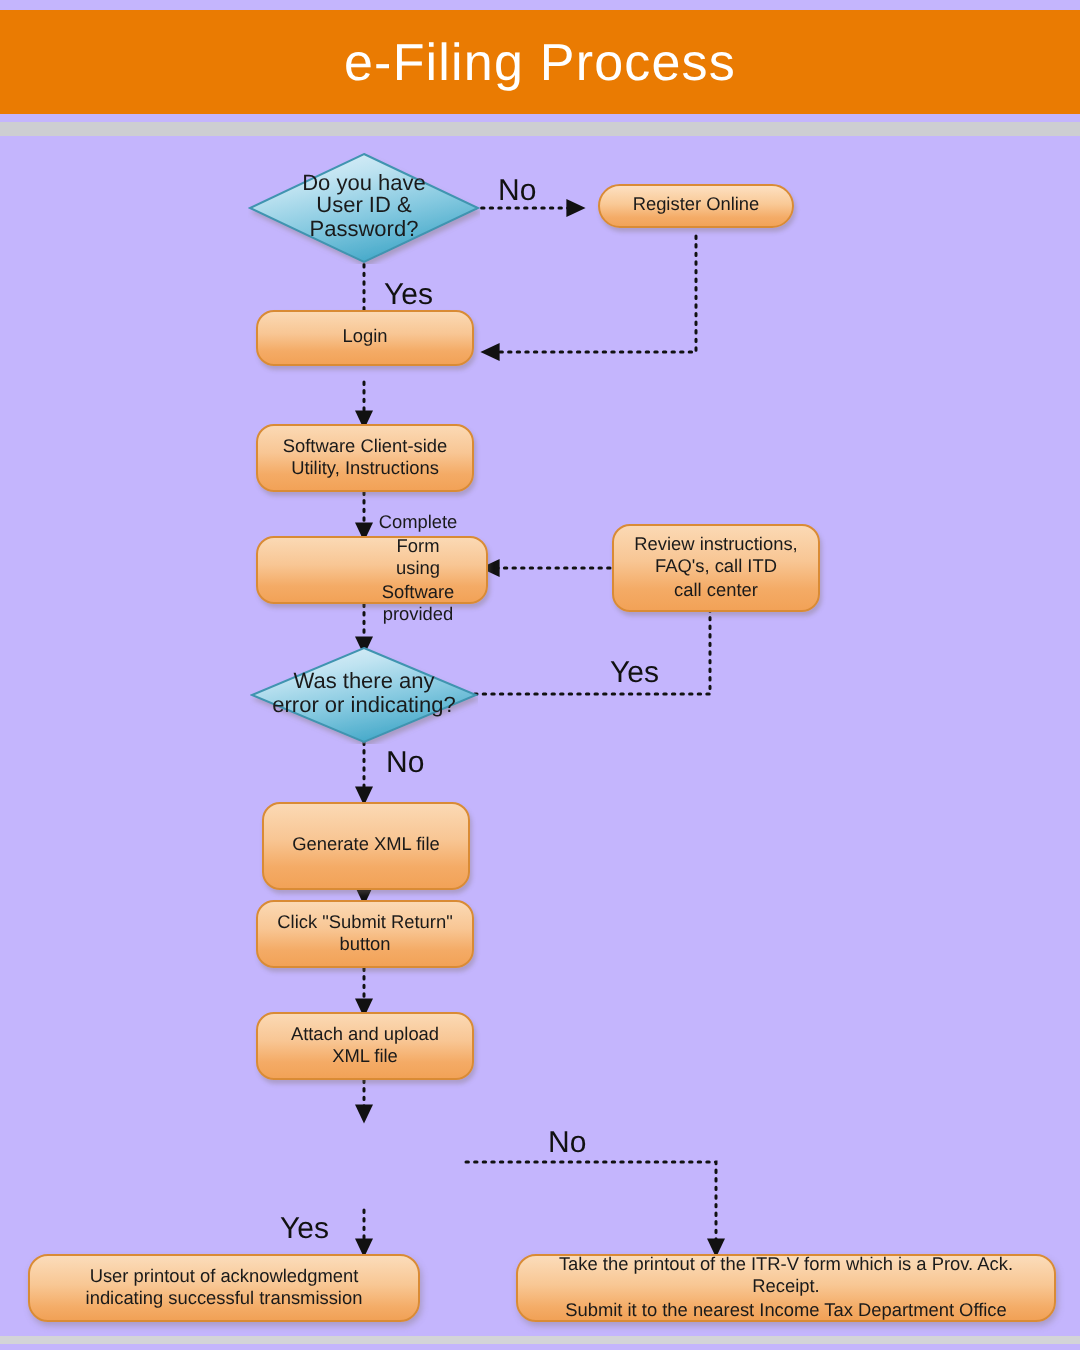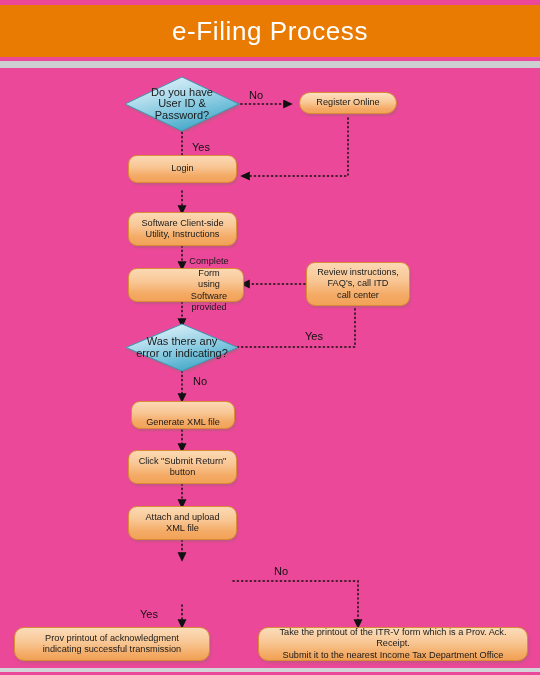--- a/index.html
+++ b/index.html
@@ -13,21 +13,21 @@
     overflow: hidden;
     font-family: "Liberation Sans", sans-serif;
     position: relative;
   }
 
   
   #page-root {
     position: relative;
     width: 540px;
     height: 675px;
-    background: #ec4899;
+    background: #c4b5fd;
   }
   .header-bar {
     position: absolute;
     left: 0;
     top: 5px;
     width: 540px;
     height: 52px;
     background: #ea7b02;
     display: flex;
     align-items: center;
@@ -131,21 +131,21 @@
     white-space: pre-line;
     color: #1a1a1a;
     font-size: 11px;
     line-height: 11.5px;
     text-align: center;
   }
 
   
   .edge-label {
     position: absolute;
-    font-size: 11px;
+    font-size: 15px;
     line-height: 11px;
     color: #111111;
     font-family: "Liberation Sans", sans-serif;
     z-index: 4;
     white-space: nowrap;
   }
 </style>
 </head>
 <body>
 
@@ -240,37 +240,37 @@
     </div>
 
     <div class="node node-decision" style="left:125px; top:255px; width:114px; height:49px;">
       <svg class="diamond-shape" viewBox="0 0 114 49" preserveAspectRatio="none">
         <polygon points="57,1 113,24.5 57,48 1,24.5" fill="url(#diamondGrad)" stroke="#3f94b0" stroke-width="1" filter="url(#nodeShadow)"></polygon>
       </svg>
       <span class="diamond-text">Was there any
 error or indicating?</span>
     </div>
 
-    <div class="node node-process" style="left:131px; top:333px; width:104px; height:28px;align-items:flex-end;">
+    <div class="node node-process" style="left:131px; top:333px; width:104px; height:44px;">
       <span class="node-label">Generate XML file</span>
     </div>
 
     <div class="node node-process" style="left:128px; top:382px; width:109px; height:34px;">
       <span class="node-label">Click "Submit Return"
 button</span>
     </div>
 
     <div class="node node-process" style="left:128px; top:438px; width:109px; height:34px;">
       <span class="node-label">Attach and upload
 XML file</span>
     </div>
 
 
     <div class="node node-terminal" style="left:14px; top:559px; width:196px; height:34px;">
-      <span class="node-label">Prov printout of acknowledgment
+      <span class="node-label">User printout of acknowledgment
 indicating successful transmission</span>
     </div>
 
     <div class="node node-terminal" style="left:258px; top:559px; width:270px; height:34px;">
       <span class="node-label">Take the printout of the ITR-V form which is a Prov. Ack. Receipt.
 Submit it to the nearest Income Tax Department Office</span>
     </div>
 
     <div class="edge-label" style="left:249px; top:22px;">No</div>
 

